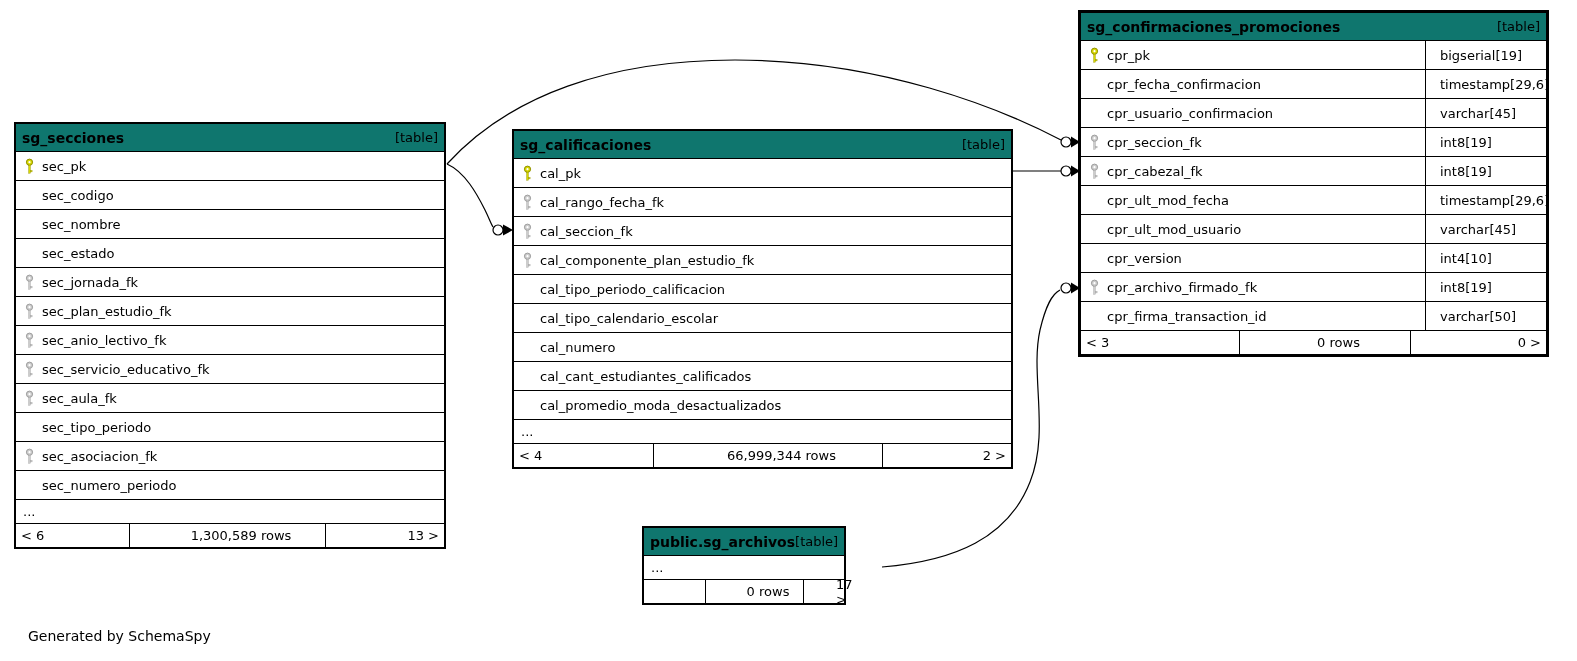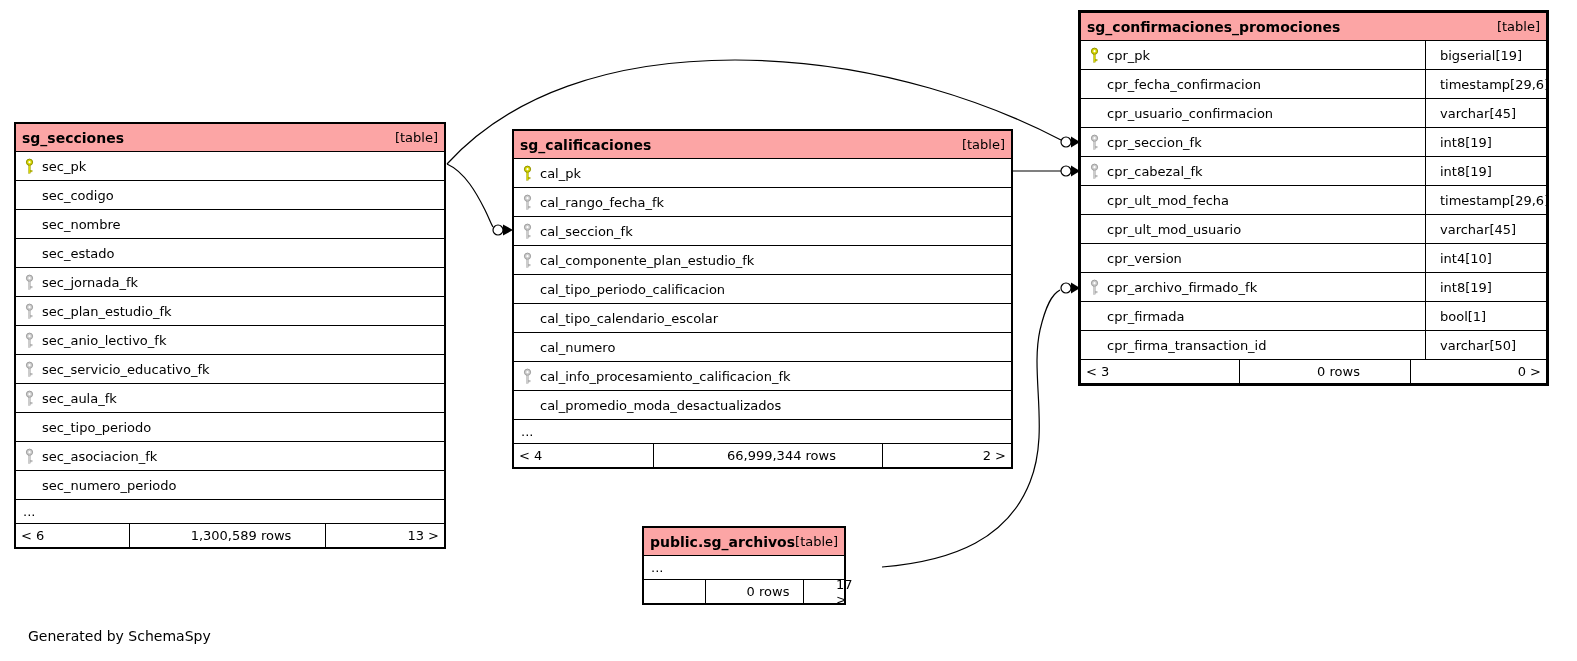--- a/index.html
+++ b/index.html
@@ -9,21 +9,21 @@
   }
   .wires{position:absolute;left:0;top:0;width:1577px;height:661px;}
   .wire{fill:none;stroke:#000;stroke-width:1.2px;}
   .dot{fill:#fff;stroke:#000;stroke-width:1.2px;}
   .arrow{fill:#000;stroke:none;}
 
   .table{position:absolute;box-sizing:border-box;background:#fff;border:2px solid #000;}
   .table.focal{border-width:3px;}
   .thead{
     box-sizing:border-box;height:28px;display:flex;align-items:center;justify-content:space-between;
-    background:#fca5a5;border-bottom:1px solid #000;padding:0 6px;
+    background:#0f766e;border-bottom:1px solid #000;padding:0 6px;
   }
   .ttitle{font-weight:bold;font-size:14px;white-space:nowrap;}
   .tbadge{font-size:13px;white-space:nowrap;}
   .row{
     box-sizing:border-box;height:29px;display:flex;align-items:center;
     border-bottom:1px solid #000;font-size:13px;white-space:nowrap;
   }
   .keyicon{width:26px;flex:none;display:flex;align-items:center;justify-content:center;}
   .colname{flex:1;overflow:hidden;}
   .coltype{flex:none;width:121px;box-sizing:border-box;border-left:1px solid #000;
@@ -256,29 +256,22 @@
         </div>
         <div class="row">
           <span class="keyicon"></span>
           <span class="colname">cal_tipo_calendario_escolar</span>
         </div>
         <div class="row">
           <span class="keyicon"></span>
           <span class="colname">cal_numero</span>
         </div>
         <div class="row">
-          <span class="keyicon">
-            <svg width="11" height="17" viewBox="0 0 11 17">
-              <circle cx="5.5" cy="4.2" r="3.1" fill="#cccccc" stroke="#9e9e9e" stroke-width="1"></circle>
-              <circle cx="5.5" cy="4.2" r="1.1" fill="#ffffff"></circle>
-              <rect x="4.6" y="7.2" width="1.8" height="8" fill="#cccccc" stroke="#9e9e9e" stroke-width="0.4"></rect>
-              <rect x="6.2" y="12.4" width="1.9" height="1.5" fill="#cccccc" stroke="#9e9e9e" stroke-width="0.4"></rect>
-            </svg>
-          </span>
-          <span class="colname">cal_info_procesamiento_calificacion_fk</span>
+          <span class="keyicon"></span>
+          <span class="colname">cal_cant_estudiantes_calificados</span>
         </div>
         <div class="row">
           <span class="keyicon"></span>
           <span class="colname">cal_promedio_moda_desactualizados</span>
         </div>
       </div>
     <div class="row ellipsis">
       <span>...</span>
     </div>
     <div class="tfoot">
@@ -359,25 +352,20 @@
           <span class="keyicon">
             <svg width="11" height="17" viewBox="0 0 11 17">
               <circle cx="5.5" cy="4.2" r="3.1" fill="#cccccc" stroke="#9e9e9e" stroke-width="1"></circle>
               <circle cx="5.5" cy="4.2" r="1.1" fill="#ffffff"></circle>
               <rect x="4.6" y="7.2" width="1.8" height="8" fill="#cccccc" stroke="#9e9e9e" stroke-width="0.4"></rect>
               <rect x="6.2" y="12.4" width="1.9" height="1.5" fill="#cccccc" stroke="#9e9e9e" stroke-width="0.4"></rect>
             </svg>
           </span>
           <span class="colname">cpr_archivo_firmado_fk</span>
           <span class="coltype">int8[19]</span>
-        </div>
-        <div class="row">
-          <span class="keyicon"></span>
-          <span class="colname">cpr_firmada</span>
-          <span class="coltype">bool[1]</span>
         </div>
         <div class="row">
           <span class="keyicon"></span>
           <span class="colname">cpr_firma_transaction_id</span>
           <span class="coltype">varchar[50]</span>
         </div>
       </div>
     <div class="tfoot">
       <span class="fc fl">&lt; 3</span>
       <span class="fc fm">0 rows</span>

